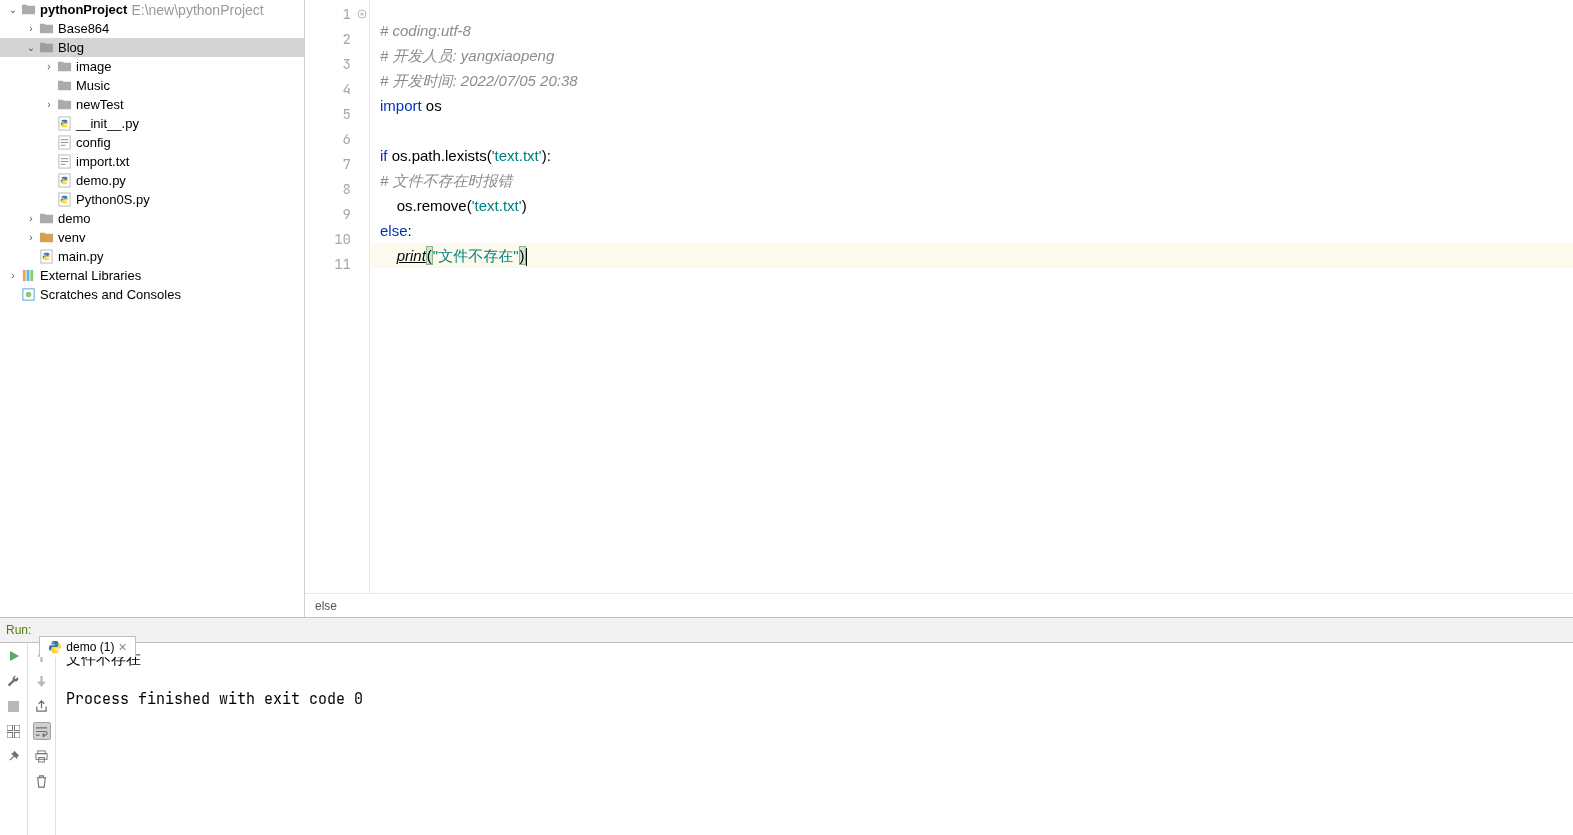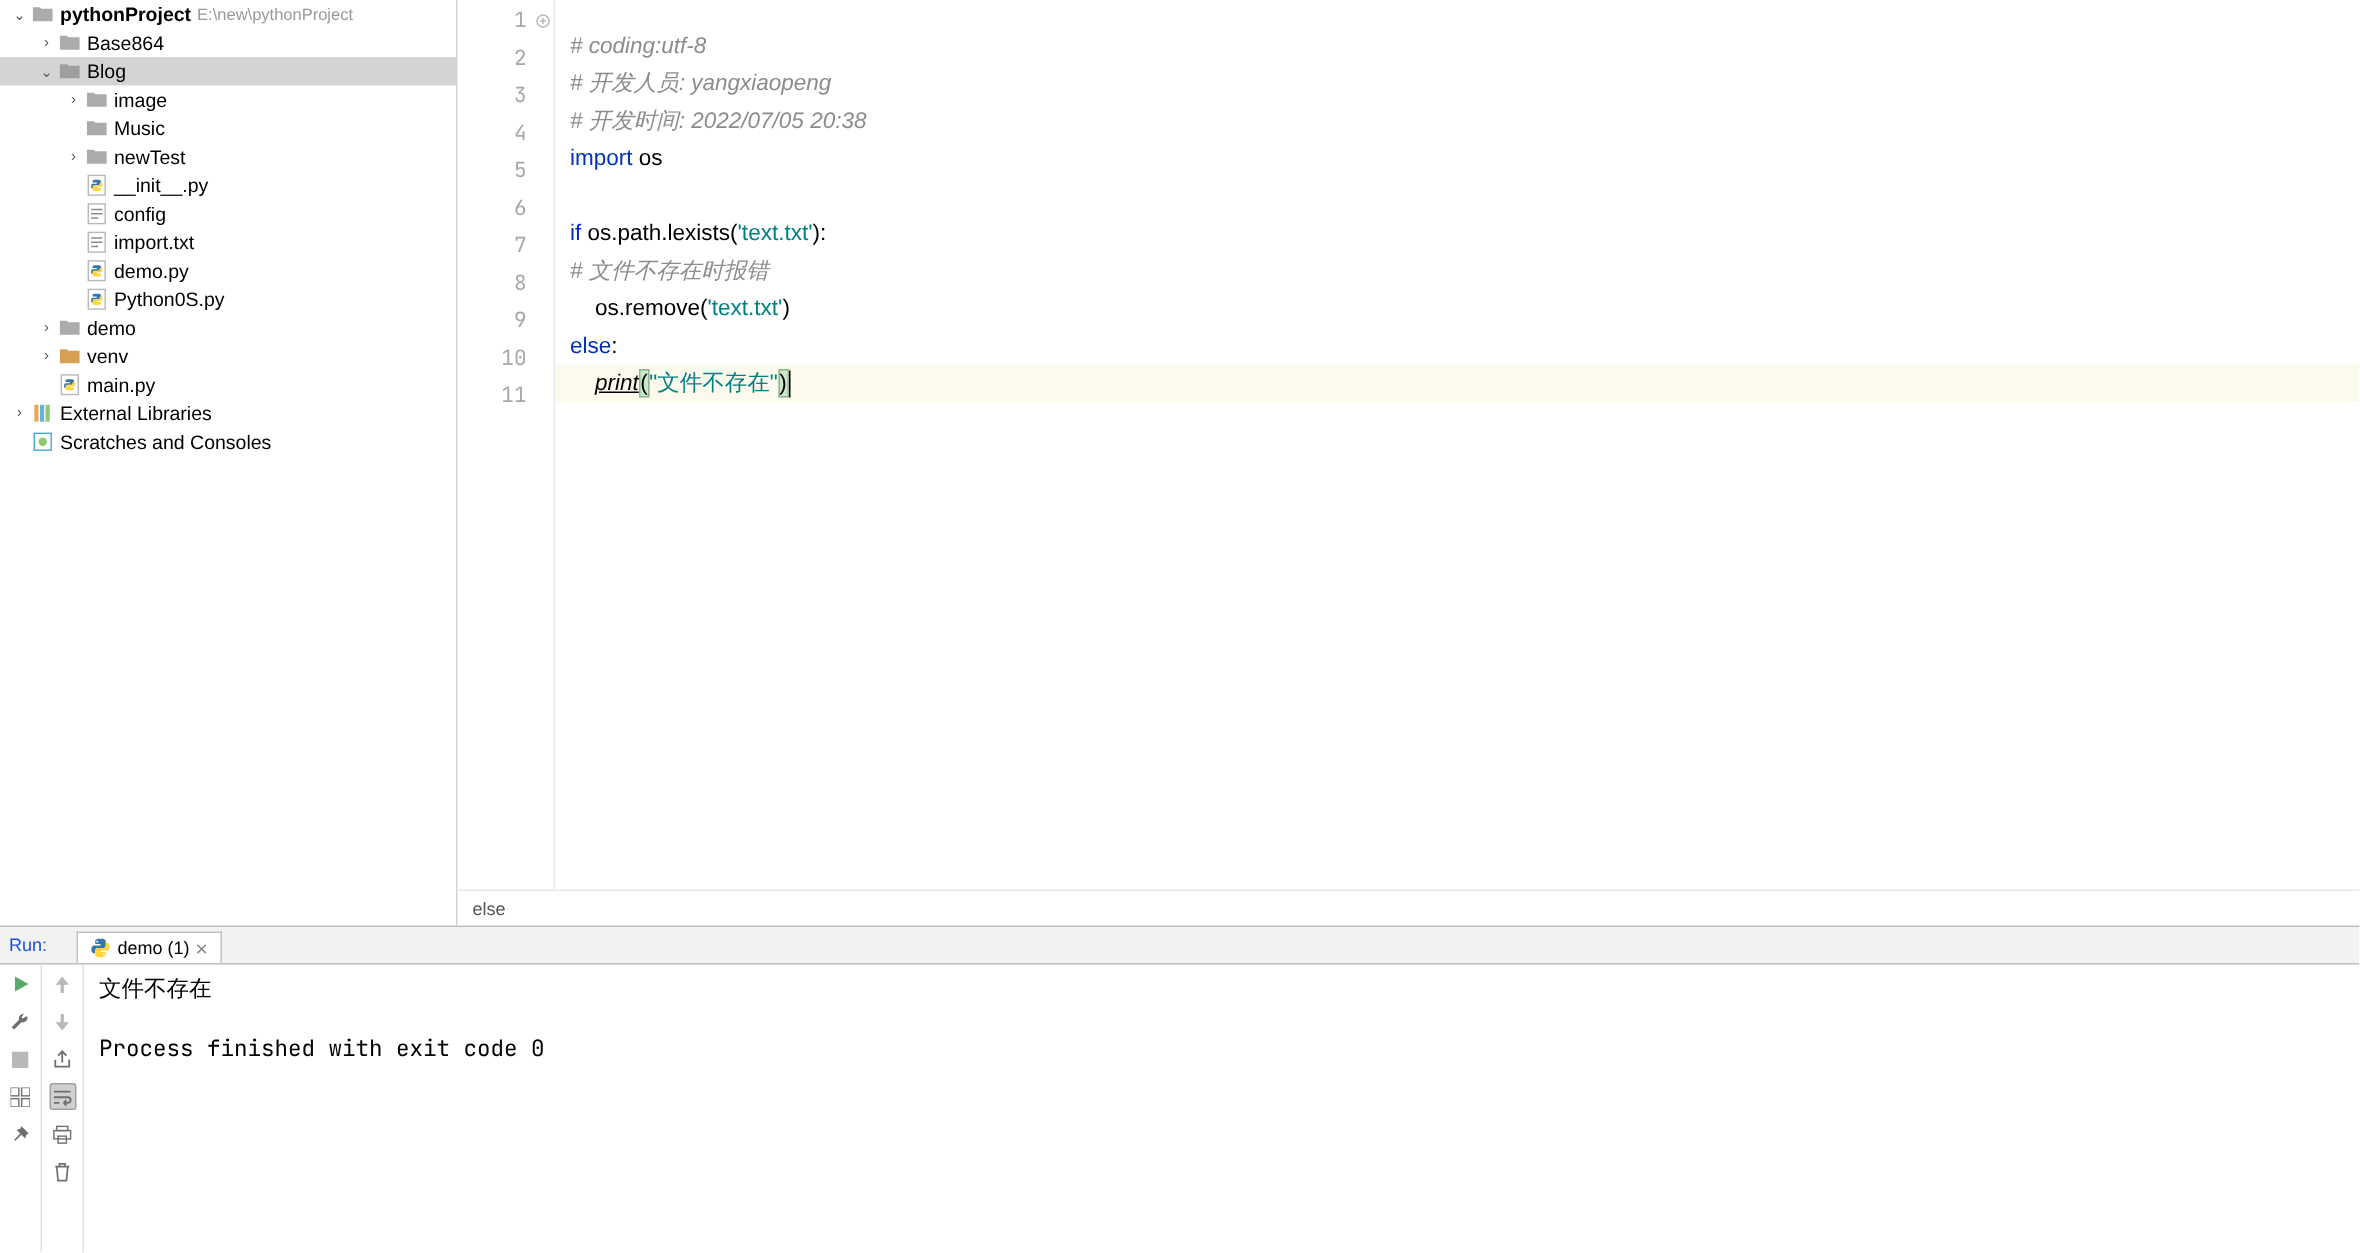--- a/index.html
+++ b/index.html
@@ -44,21 +44,21 @@
 .tree-icon {
   width: 16px;
   height: 16px;
   margin-right: 4px;
   display: inline-flex;
   align-items: center;
   justify-content: center;
 }
 .tree-label { color: #000; font-size: 13px; }
 .tree-label.bold { font-weight: bold; }
-.tree-path { color: #999; margin-left: 4px; font-size: 11px; }
+.tree-path { color: #999; margin-left: 4px; font-size: 14px; }
 
 .editor-area {
   flex: 1;
   display: flex;
   flex-direction: column;
   min-width: 0;
 }
 .editor-main {
   flex: 1;
   display: flex;
@@ -131,31 +131,31 @@
 }
 .run-tabs {
   height: 25px;
   background: #f2f2f2;
   border-bottom: 1px solid #c0c0c0;
   display: flex;
   align-items: center;
   padding-left: 6px;
   font-size: 12px;
 }
-.run-tabs-label { color: #1d4ed8; margin-right: 20px; }
+.run-tabs-label { color: #4d7c0f; margin-right: 8px; }
 .run-tab {
   background: #fff;
   border: 1px solid #c0c0c0;
   border-bottom: none;
   padding: 2px 8px;
   display: flex;
   align-items: center;
   gap: 4px;
   position: relative;
-  top: 1px;
+  top: 16px;
 }
 .run-tab-close { color: #888; cursor: pointer; font-size: 14px; }
 .run-body {
   flex: 1;
   display: flex;
 }
 .run-gutter1 {
   width: 28px;
   border-right: 1px solid #e0e0e0;
   display: flex;

